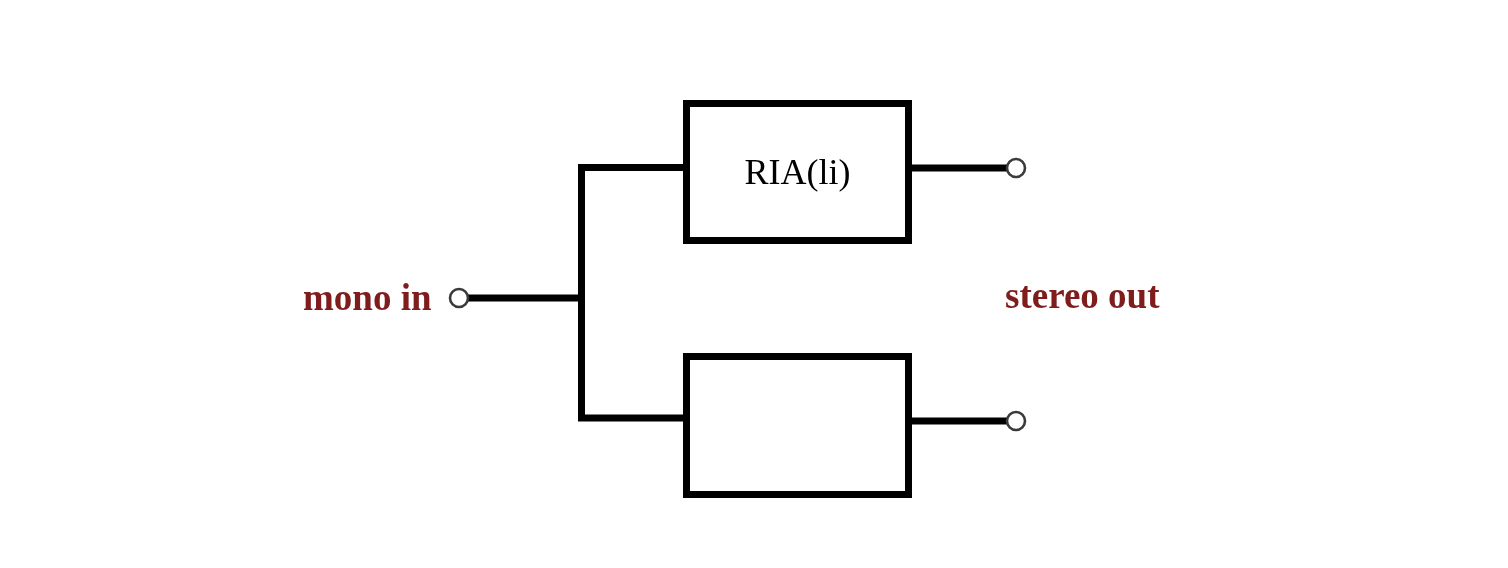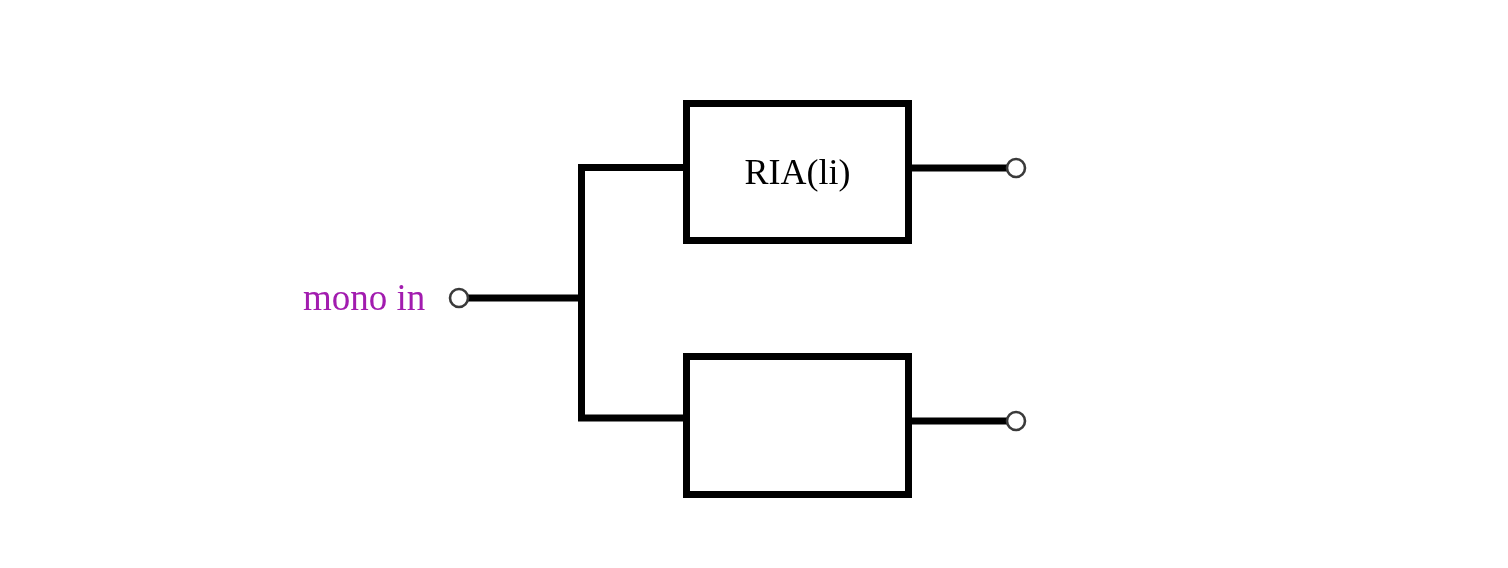--- a/index.html
+++ b/index.html
@@ -22,23 +22,23 @@
     position: absolute;
     left: 0;
     top: 0;
     width: 1508px;
     height: 568px;
     display: block;
   }
   .label {
     position: absolute;
     white-space: nowrap;
-    color: #a21caf;
+    color: #7f1d1d;
     font-family: "Liberation Serif", "DejaVu Serif", serif;
-    font-weight: 400;
+    font-weight: 700;
     line-height: 1;
     user-select: none;
   }
   .io-label {
     font-size: 37px;
   }
   .block-label {
     font-size: 36px;
   }
   #label-mono-in {
@@ -95,19 +95,20 @@
 
     <circle cx="459" cy="298" r="9" fill="#ffffff" stroke="#3a3a3a" stroke-width="2.6"></circle>
 
     <circle cx="1016" cy="168" r="9" fill="#ffffff" stroke="#3a3a3a" stroke-width="2.6"></circle>
 
     <circle cx="1016" cy="421" r="9" fill="#ffffff" stroke="#3a3a3a" stroke-width="2.6"></circle>
   </svg>
 
   <div class="label io-label" id="label-mono-in">mono in</div>
 
+  <div class="label io-label" id="label-stereo-out">stereo out</div>
 
   <div class="block-text-wrap" id="block-text-top">
     <span class="block-label">RIA(li)</span>
   </div>
 
 
 </div>
 
 </body></html>

